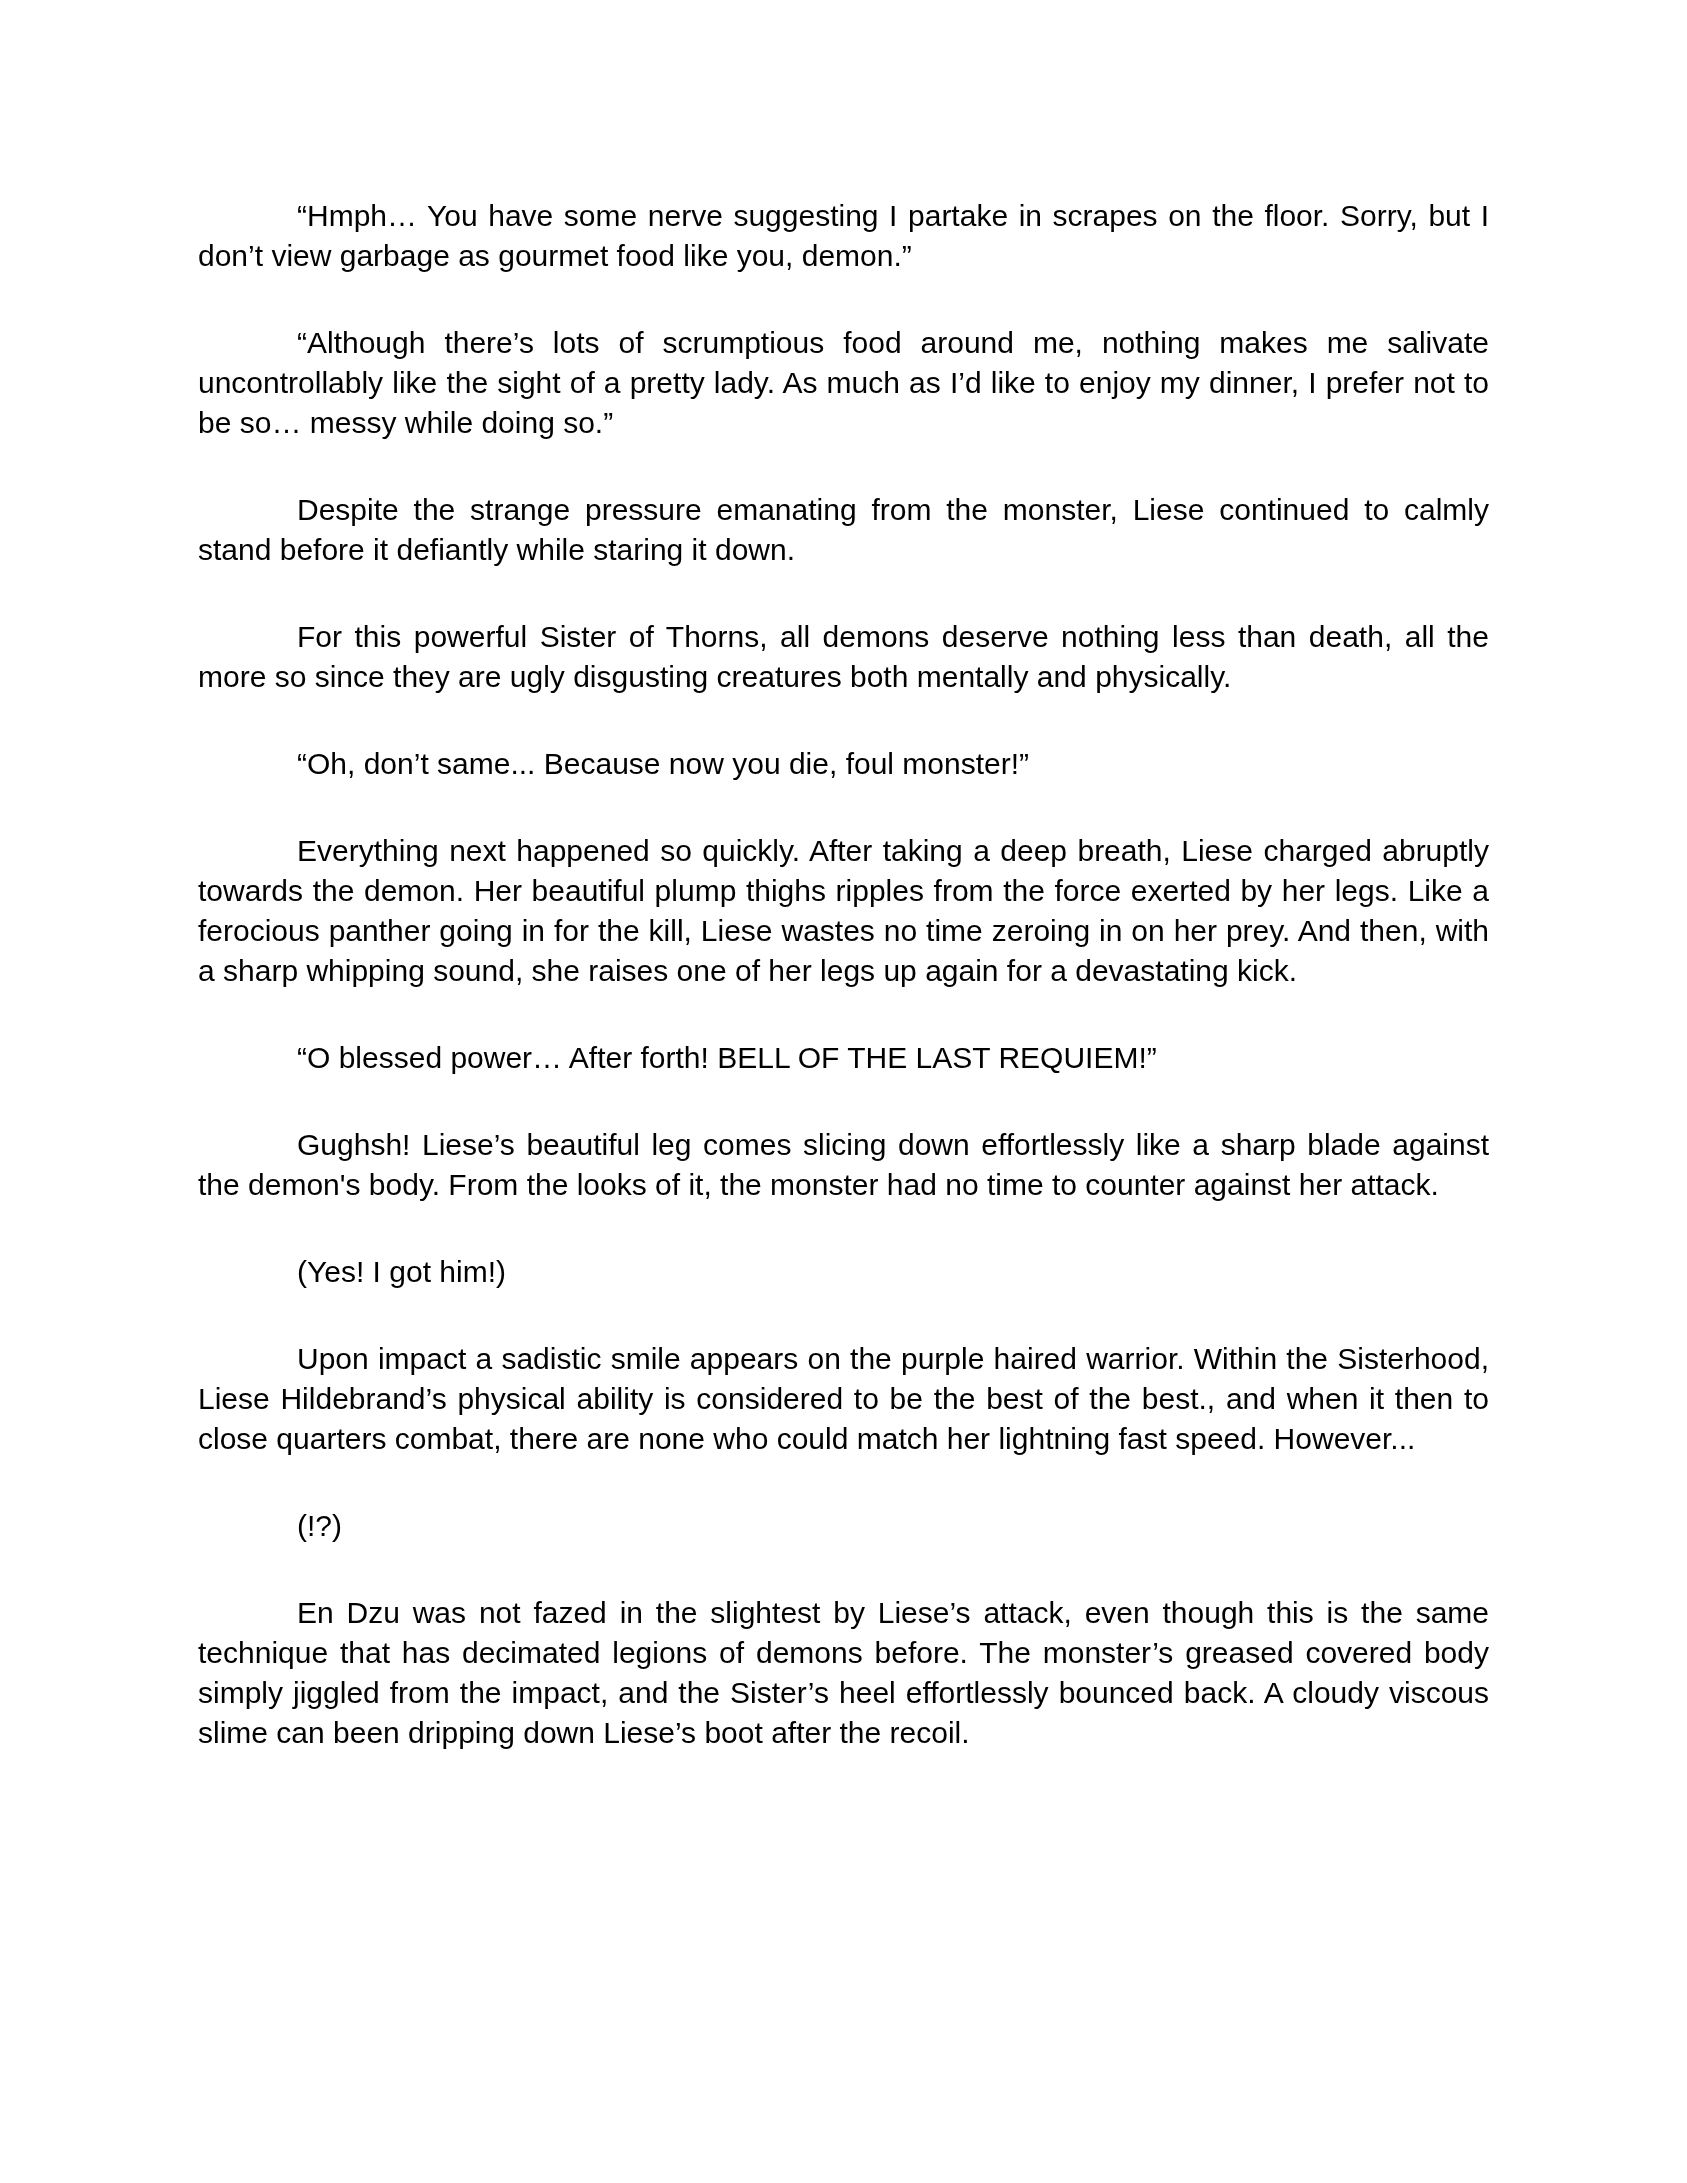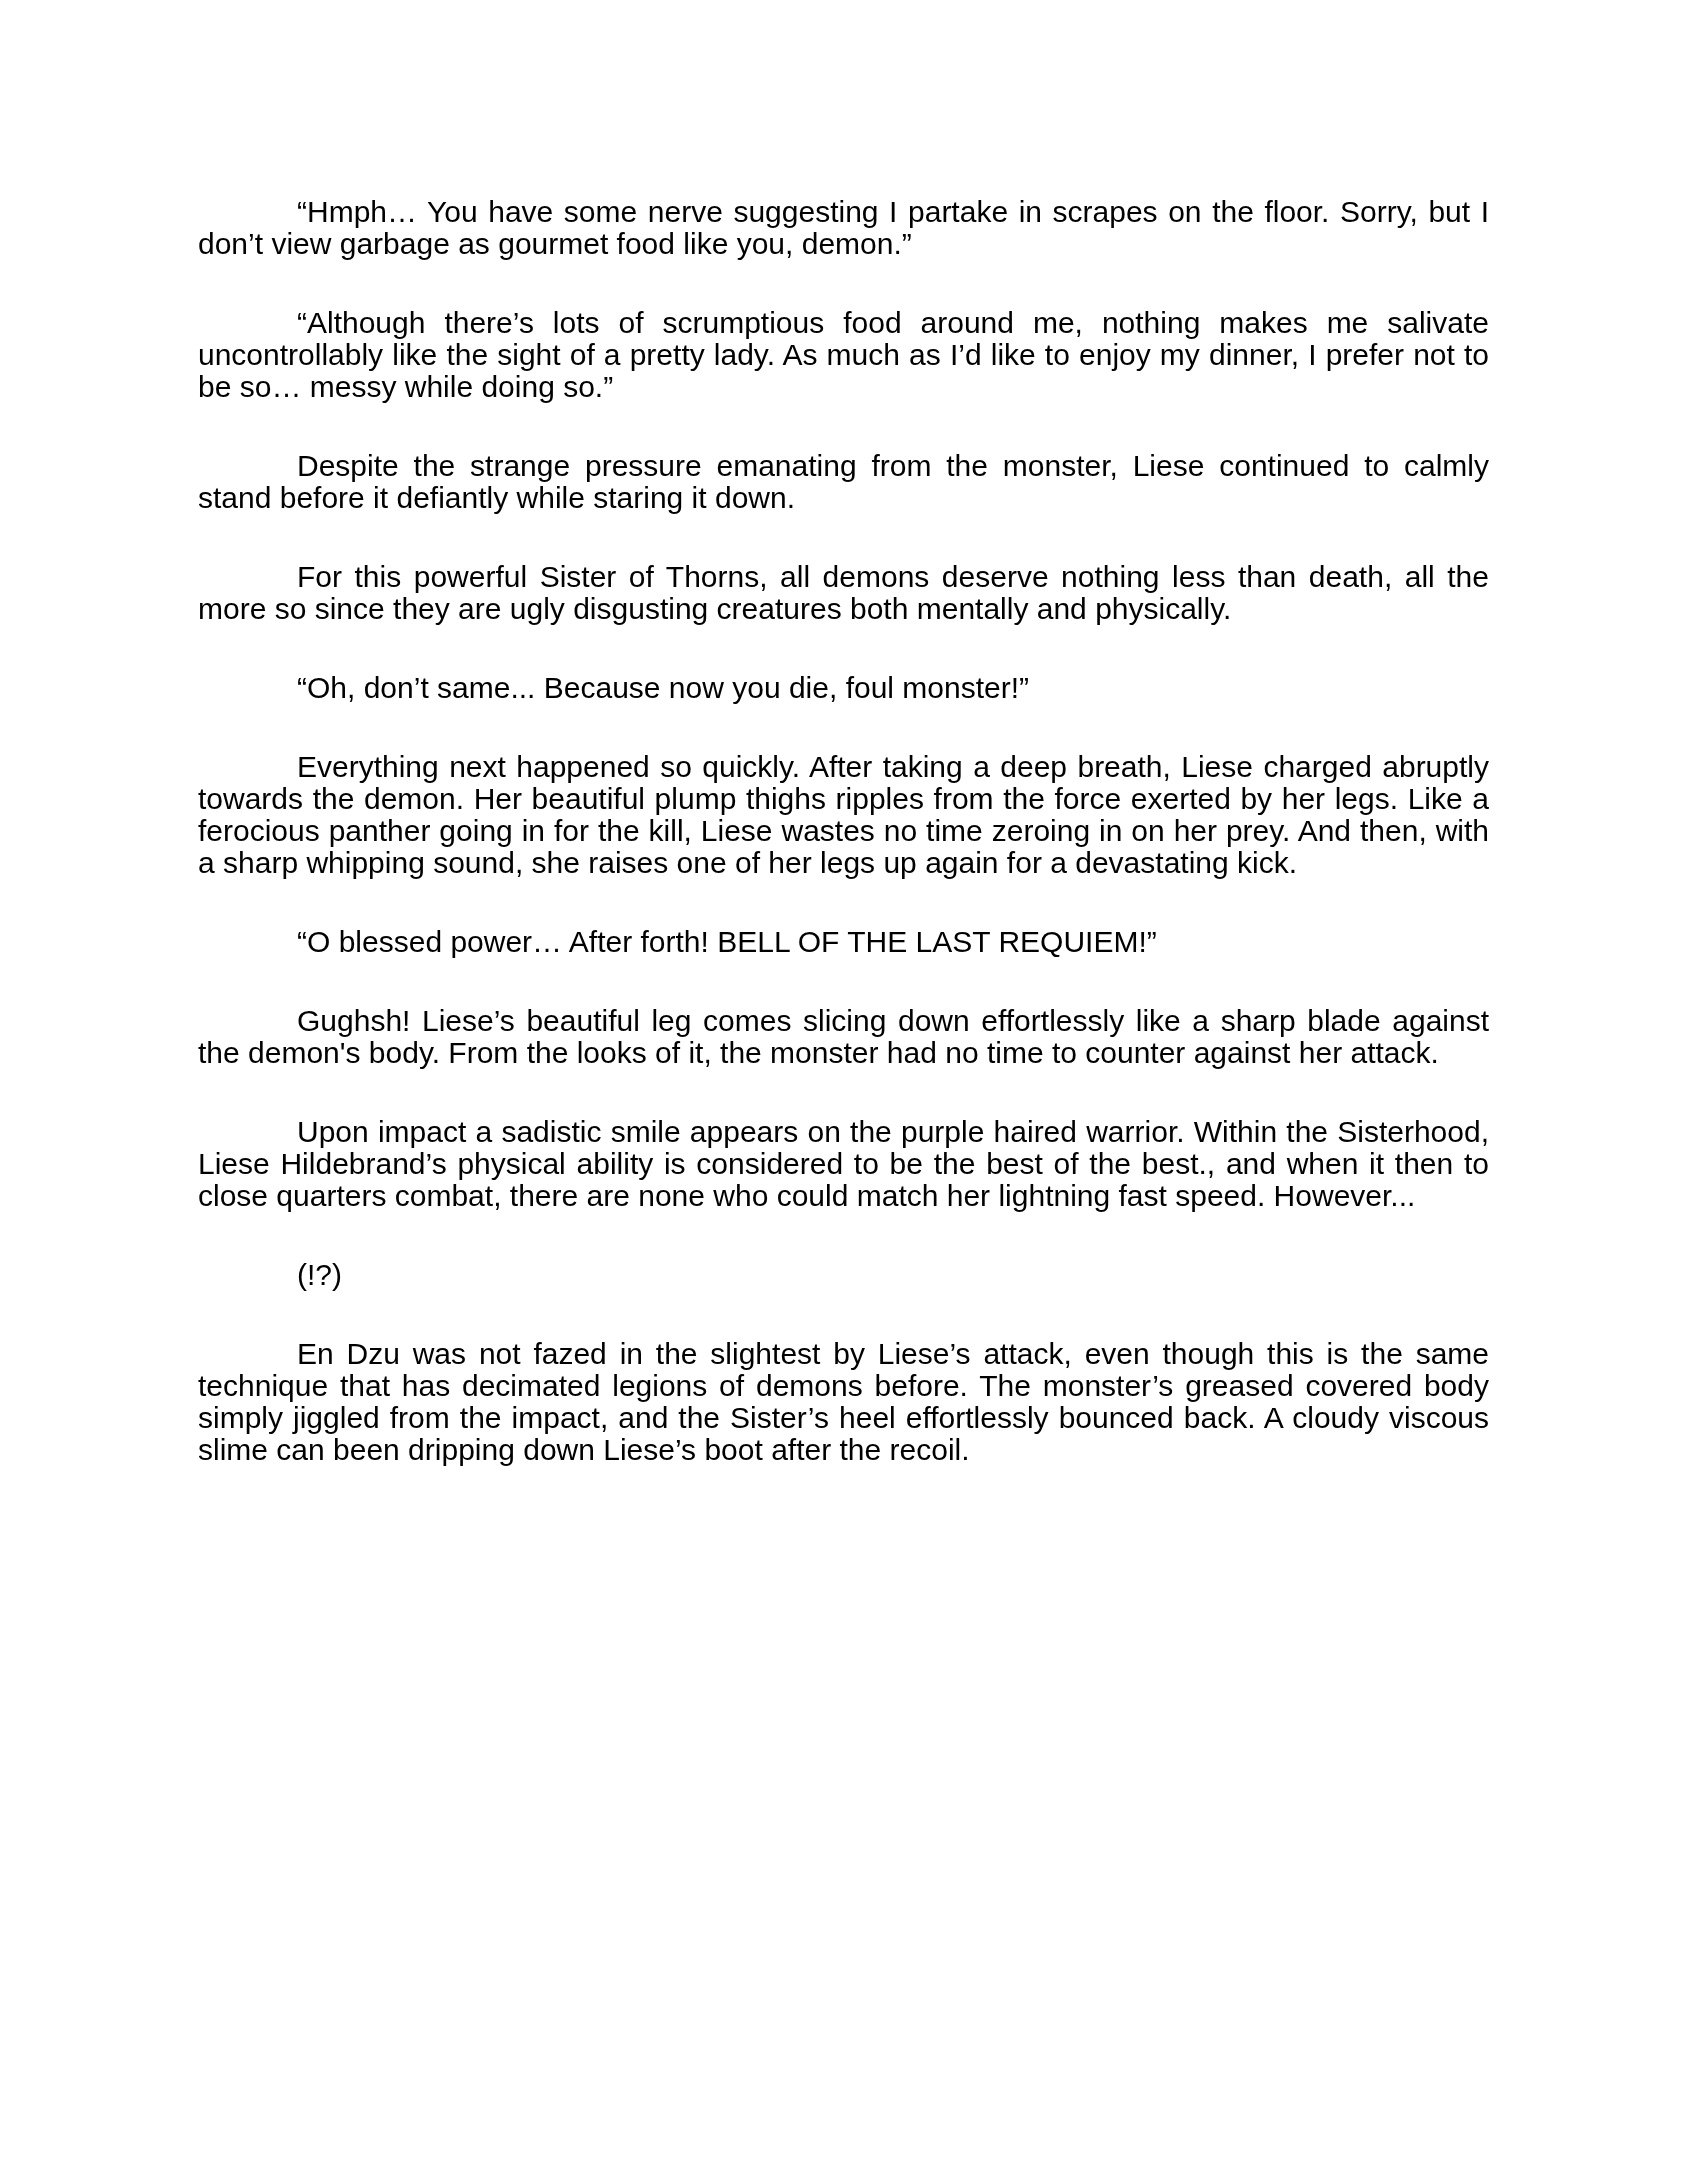--- a/index.html
+++ b/index.html
@@ -17,38 +17,39 @@
     width: 1687px;
     height: 2183px;
     background: #ffffff;
     padding: 196px 198px 0 198px;
     overflow: hidden;
   }
   .text-block p.para {
     margin: 0 0 47px 0;
     font-family: "Liberation Sans", sans-serif;
     font-size: 30px;
-    line-height: 32px;
+    line-height: 40px;
     color: #000000;
     text-align: justify;
     text-indent: 99px;
     word-spacing: normal;
   }
 </style>
 </head>
 <body>
 
 <div class="page">
   <div class="text-block">
       <p class="para">“Hmph… You have some nerve suggesting I partake in scrapes on the floor. Sorry, but I don’t view garbage as gourmet food like you, demon.”</p>
       <p class="para">“Although there’s lots of scrumptious food around me, nothing makes me salivate uncontrollably like the sight of a pretty lady. As much as I’d like to enjoy my dinner, I prefer not to be so… messy while doing so.”</p>
       <p class="para">Despite the strange pressure emanating from the monster, Liese continued to calmly stand before it defiantly while staring it down.</p>
       <p class="para">For this powerful Sister of Thorns, all demons deserve nothing less than death, all the more so since they are ugly disgusting creatures both mentally and physically.</p>
       <p class="para">“Oh, don’t same... Because now you die, foul monster!”</p>
       <p class="para">Everything next happened so quickly. After taking a deep breath, Liese charged abruptly towards the demon. Her beautiful plump thighs ripples from the force exerted by her legs. Like a ferocious panther going in for the kill, Liese wastes no time zeroing in on her prey. And then, with a sharp whipping sound, she raises one of her legs up again for a devastating kick.</p>
       <p class="para">“O blessed power… After forth! BELL OF THE LAST REQUIEM!”</p>
       <p class="para">Gughsh! Liese’s beautiful leg comes slicing down effortlessly like a sharp blade against the demon's body. From the looks of it, the monster had no time to counter against her attack.</p>
+      <p class="para">(Yes! I got him!)</p>
       <p class="para">Upon impact a sadistic smile appears on the purple haired warrior. Within the Sisterhood, Liese Hildebrand’s physical ability is considered to be the best of the best., and when it then to close quarters combat, there are none who could match her lightning fast speed. However...</p>
       <p class="para">(!?)</p>
       <p class="para">En Dzu was not fazed in the slightest by Liese’s attack, even though this is the same technique that has decimated legions of demons before. The monster’s greased covered body simply jiggled from the impact, and the Sister’s heel effortlessly bounced back. A cloudy viscous slime can been dripping down Liese’s boot after the recoil.</p>
     </div>
 </div>
 
 
 </body></html>

